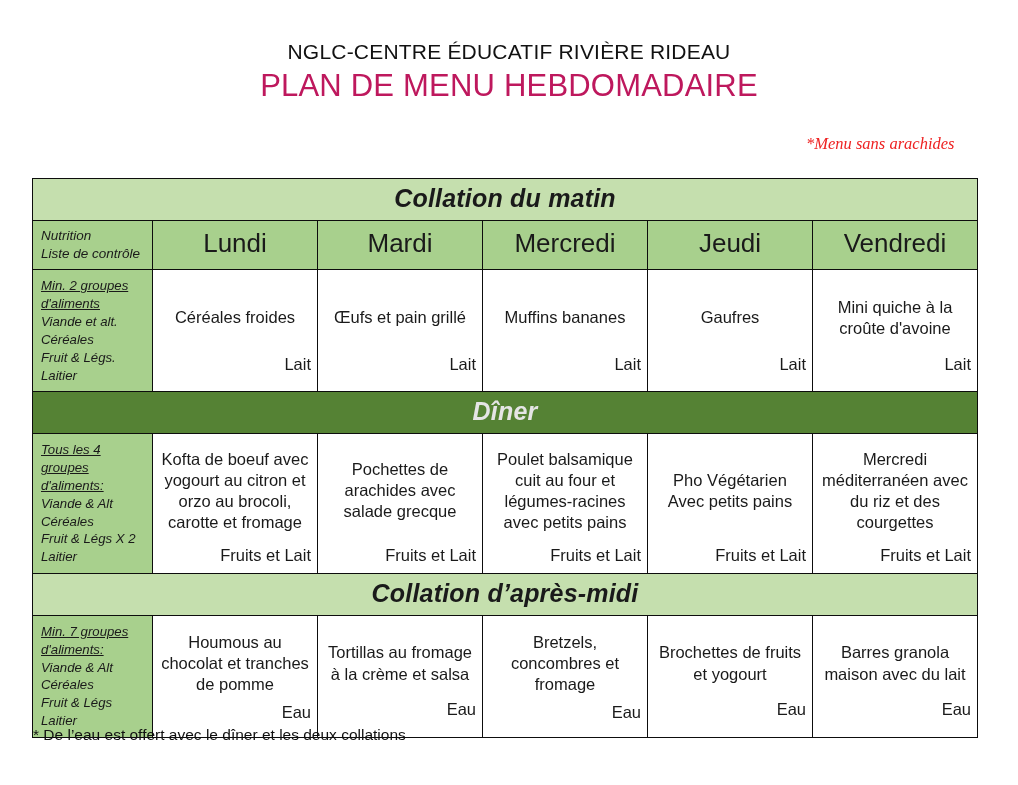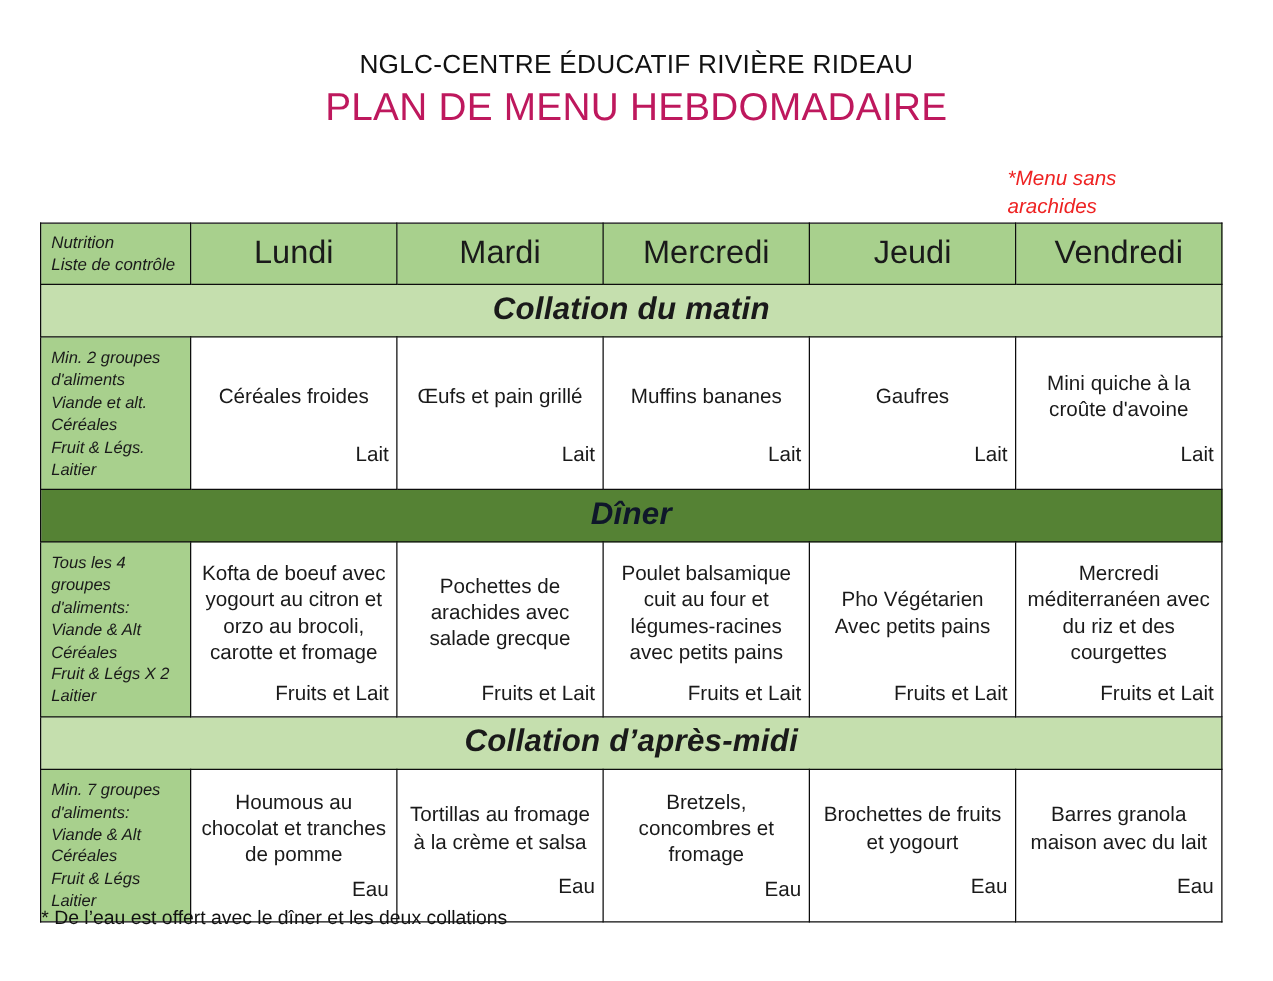--- a/index.html
+++ b/index.html
@@ -42,20 +42,21 @@
     left: 806px;
     top: 133px;
     width: 160px;
   }
   .note-text {
     color: #ee2222;
     font-style: italic;
     font-size: 16.5px;
     line-height: 1.32;
     font-weight: 500;
+    font-family: Liberation Serif, serif;
   }
 
   
   .table-wrap {
     position: absolute;
     left: 32px;
     top: 178px;
     width: 946px;
   }
   table.menu {
@@ -93,32 +94,33 @@
   
   .band {
     text-align: center;
     font-weight: bold;
     font-style: italic;
     font-size: 25px;
     padding: 5px 0 7px 0 !important;
     letter-spacing: 0.2px;
   }
   .band-light { background: #c5dfae; }
-  .band-dark  { background: #558234; color: #0f172a; }
+  .band-dark  { background: #558234; color: #e5e5e5; }
 
   
   .nut-cell {
     background: #a8d08d;
     font-style: italic;
     font-size: 13.2px;
     line-height: 1.35;
     padding: 7px 5px 7px 8px !important;
     vertical-align: top;
   }
   .nut-head {
+    text-decoration: underline;
     display: block;
   }
   .nut-item { display: block; }
 
   
   .meal {
     background: #ffffff;
     text-align: center;
     padding: 8px 6px 6px 6px !important;
     vertical-align: middle;
@@ -176,33 +178,33 @@
       <col class="c-nut">
         <col class="c-day">
         <col class="c-day">
         <col class="c-day">
         <col class="c-day">
         <col class="c-day">
     </colgroup>
     <tbody>
 
       <tr>
+        <td class="band band-light" colspan="6">Collation du matin</td>
+      </tr>
+
+      <tr>
         <td class="hdr-nut">
           <div>Nutrition</div>
           <div>Liste de contrôle</div>
         </td>
         <td class="hdr-day">Lundi</td>
         <td class="hdr-day">Mardi</td>
         <td class="hdr-day">Mercredi</td>
         <td class="hdr-day">Jeudi</td>
         <td class="hdr-day">Vendredi</td>
-      </tr>
-
-      <tr>
-        <td class="band band-light" colspan="6">Collation du matin</td>
       </tr>
 
       <tr class="row-snack">
         <td class="nut-cell">
           <span class="nut-head">Min. 2 groupes d'aliments</span>
           <span class="nut-item">Viande et alt.</span>
           <span class="nut-item">Céréales</span>
           <span class="nut-item">Fruit &amp; Légs.</span>
           <span class="nut-item">Laitier</span>
         </td>

